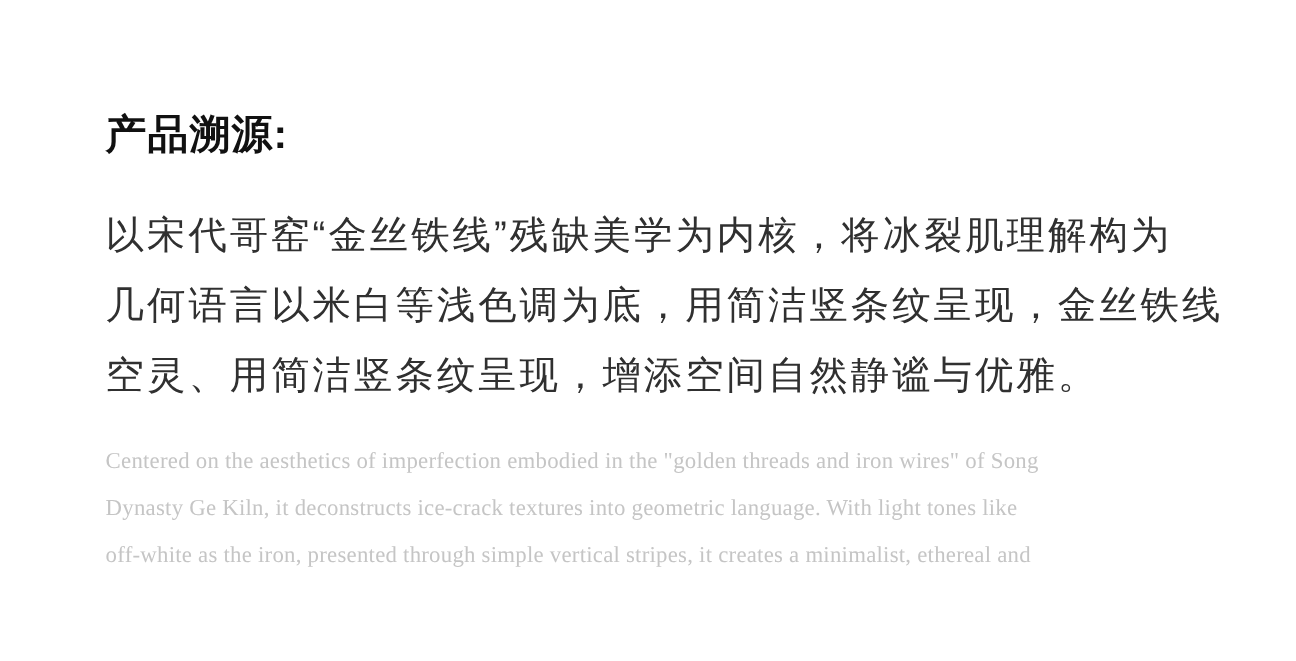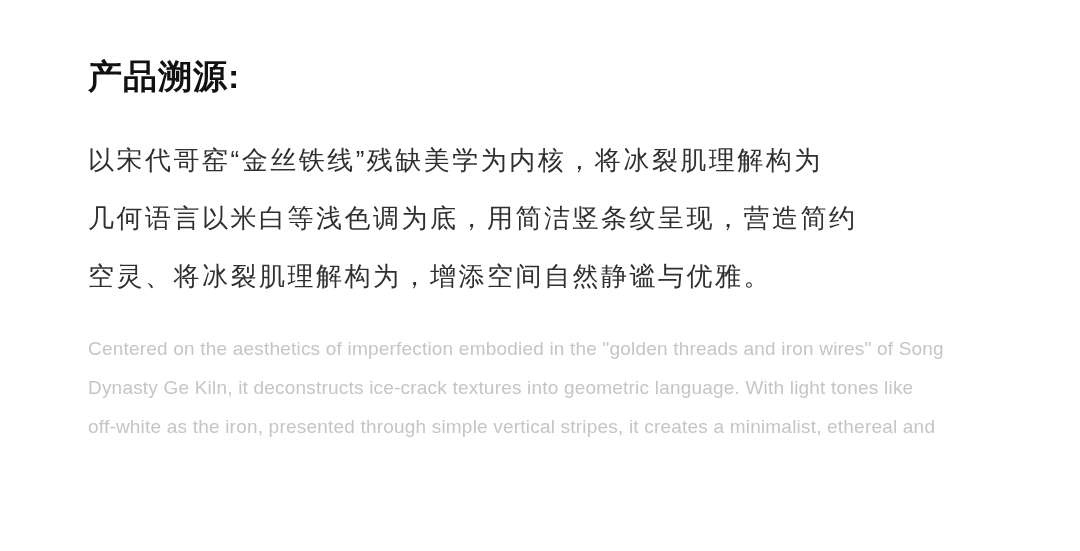--- a/index.html
+++ b/index.html
@@ -12,63 +12,65 @@
     width: 1080px;
     height: 551px;
     background: #ffffff;
     overflow: hidden;
     font-family: "Liberation Sans", "DejaVu Sans", sans-serif;
     box-sizing: border-box;
   }
   .content {
     box-sizing: border-box;
     padding: 56px 72px 0 88px;
+    margin-top: 36px;
   }
   .title {
     font-size: 34px;
     line-height: 40px;
     font-weight: 700;
     color: #111111;
     letter-spacing: 1px;
   }
   .cn-para {
     margin-top: 35px;
   }
   .cn-line {
-    font-size: 26px;
+    font-size: 32px;
     line-height: 58px;
     letter-spacing: 2.5px;
     font-weight: 300;
     color: #303030;
     white-space: nowrap;
   }
   .en-para {
     margin-top: 24px;
+    font-family: Liberation Serif, serif;
   }
   .en-line {
     font-size: 19px;
     line-height: 39px;
     letter-spacing: 0.2px;
     font-weight: 400;
     color: #c5c5c5;
     white-space: nowrap;
   }
 </style>
 </head>
 <body>
 
 <div class="page">
   <div class="content">
 
     <div class="title">产品溯源:</div>
 
     <div class="cn-para">
       <div class="cn-line">以宋代哥窑“金丝铁线”残缺美学为内核，将冰裂肌理解构为</div>
-      <div class="cn-line">几何语言以米白等浅色调为底，用简洁竖条纹呈现，营造简约</div>
-      <div class="cn-line">空灵、将冰裂肌理解构为，增添空间自然静谧与优雅。</div>
+      <div class="cn-line">几何语言以米白等浅色调为底，用简洁竖条纹呈现，金丝铁线</div>
+      <div class="cn-line">空灵、用简洁竖条纹呈现，增添空间自然静谧与优雅。</div>
     </div>
 
     <div class="en-para">
       <div class="en-line">Centered on the aesthetics of imperfection embodied in the "golden threads and iron wires" of Song</div>
       <div class="en-line">Dynasty Ge Kiln, it deconstructs ice-crack textures into geometric language. With light tones like</div>
       <div class="en-line">off-white as the iron, presented through simple vertical stripes, it creates a minimalist, ethereal and</div>
     </div>
 
   </div>
 </div>

